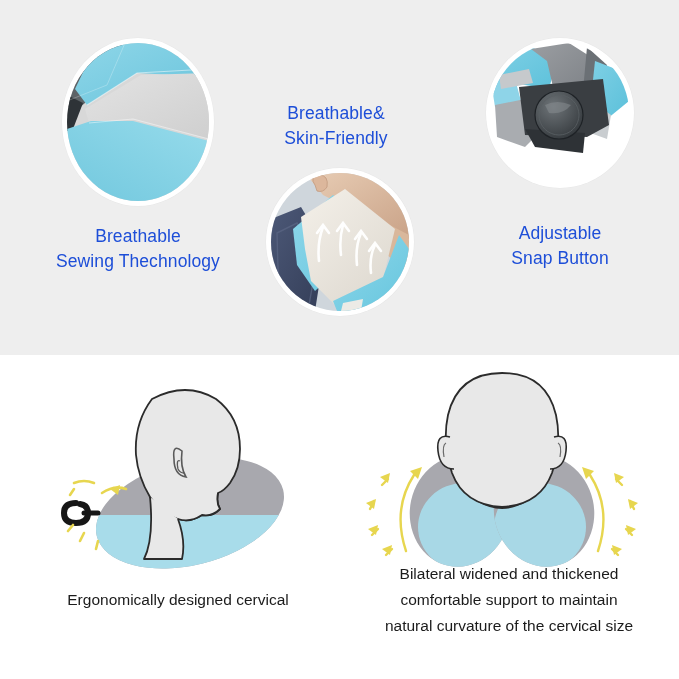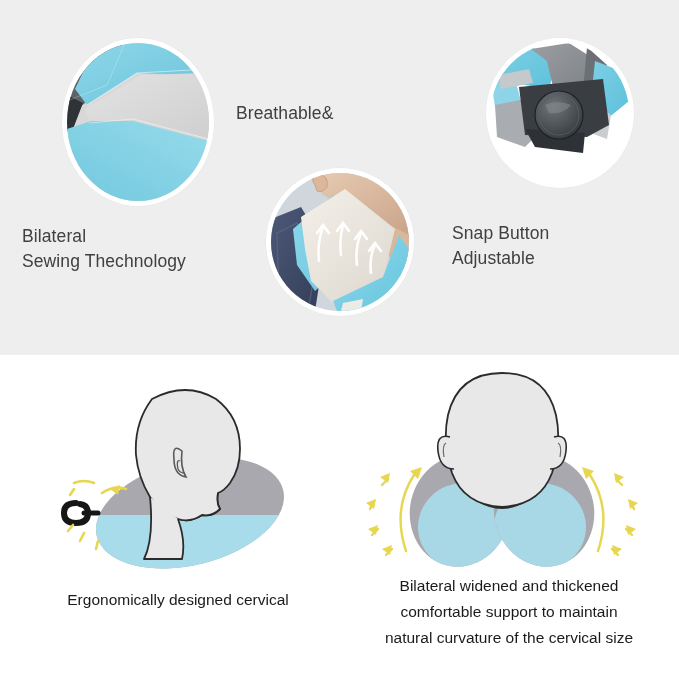--- a/index.html
+++ b/index.html
@@ -68,22 +68,22 @@
   #circle-snap {
     left: 486px;
     top: 38px;
     width: 148px;
     height: 150px;
   }
 
   
   .top-label {
     position: absolute;
-    text-align: left;
-    color: #404040;
+    text-align: center;
+    color: #1d4ed8;
     font-family: "Liberation Sans", sans-serif;
     font-size: 17.5px;
     line-height: 25px;
     letter-spacing: 0.1px;
     white-space: nowrap;
   }
   #label-exquisite {
     left: 22px;
     top: 224px;
     width: 232px;
@@ -119,21 +119,21 @@
   .bottom-caption {
     position: absolute;
     text-align: center;
     color: #1b1b1b;
     font-family: "Liberation Sans", sans-serif;
     font-size: 15.5px;
     line-height: 26px;
     white-space: nowrap;
   }
   #caption-left { left: 8px; top: 232px; width: 340px; }
-  #caption-right { left: 344px; top: 218px; width: 330px; }
+  #caption-right { left: 344px; top: 206px; width: 330px; }
   .bottom-caption .cap-line { display: block; }
 </style>
 </head>
 <body>
 
 <div id="infographic">
 
   <div id="top-panel">
 
     <div class="photo-circle" id="circle-fabric">
@@ -260,31 +260,32 @@
           <path d="M34,86 L94,90 L92,110 L44,104 Z" fill="#2e3236"></path>
 
           <circle cx="68" cy="72" r="24" fill="url(#snapBtn)" stroke="#1e2226" stroke-width="1.2"></circle>
           <circle cx="68" cy="72" r="20" fill="none" stroke="#5a6064" stroke-width="1" opacity="0.8"></circle>
           <path d="M54,62 Q66,56 80,62 Q72,72 58,70 Z" fill="#868c90" opacity="0.55"></path>
         </svg>
       </div>
     </div>
 
     <div class="top-label" id="label-exquisite">
-      <div>Bilateral</div>
+      <div>Breathable</div>
       <div>Sewing Thechnology</div>
     </div>
 
     <div class="top-label" id="label-breathable">
       <div>Breathable&amp;</div>
+      <div>Skin-Friendly</div>
     </div>
 
     <div class="top-label" id="label-adjustable">
+      <div>Adjustable</div>
       <div>Snap Button</div>
-      <div>Adjustable</div>
     </div>
   </div>
 
   <div id="bottom-panel">
 
     <div class="diagram" id="diagram-side">
       <svg viewBox="0 0 300 215" width="300" height="215">
 
         <ellipse cx="150" cy="150" rx="96" ry="52" transform="rotate(-14 150 150)" fill="#a8a8ae"></ellipse>
 

